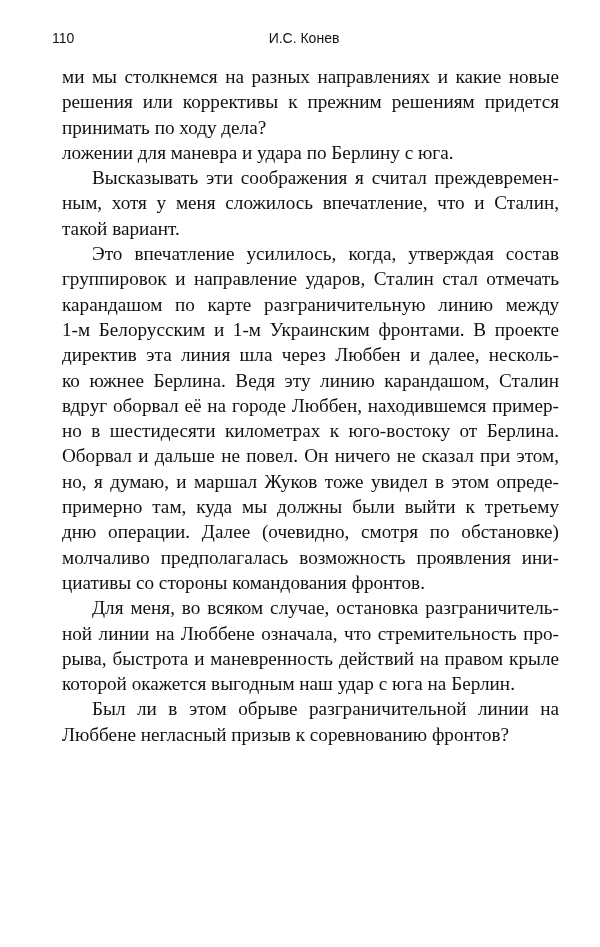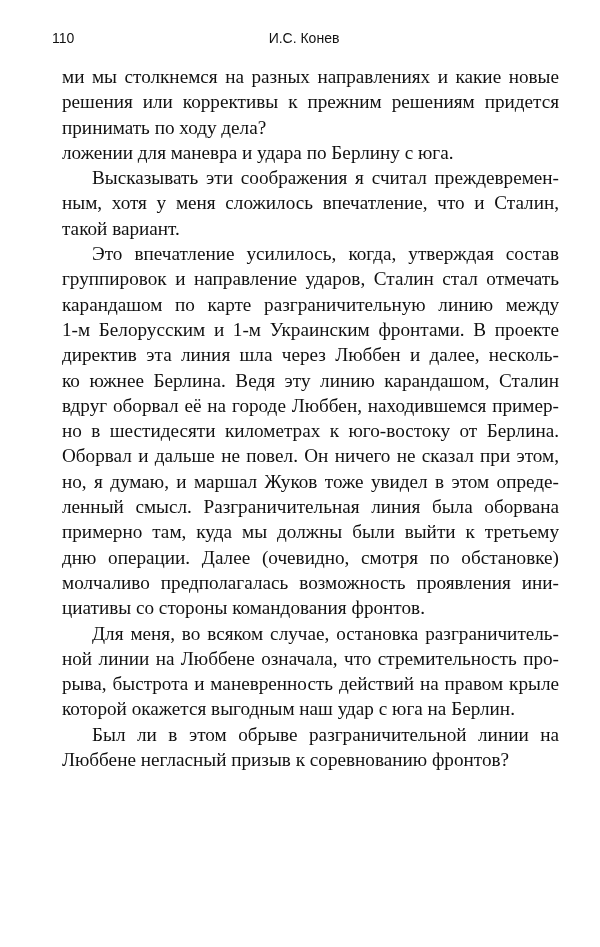--- a/index.html
+++ b/index.html
@@ -40,21 +40,20 @@
       <span class="line indent">Это впечатление усилилось, когда, утверждая состав</span>
       <span class="line">группировок и направление ударов, Сталин стал отмечать</span>
       <span class="line">карандашом по карте разграничительную линию между</span>
       <span class="line">1-м Белорусским и 1-м Украинским фронтами. В проекте</span>
       <span class="line">директив эта линия шла через Люббен и далее, несколь-</span>
       <span class="line">ко южнее Берлина. Ведя эту линию карандашом, Сталин</span>
       <span class="line">вдруг оборвал её на городе Люббен, находившемся пример-</span>
       <span class="line">но в шестидесяти километрах к юго-востоку от Берлина.</span>
       <span class="line">Оборвал и дальше не повел. Он ничего не сказал при этом,</span>
       <span class="line">но, я думаю, и маршал Жуков тоже увидел в этом опреде-</span>
-      <span class="line">ленный смысл. Разграничительная линия была оборвана</span>
       <span class="line">примерно там, куда мы должны были выйти к третьему</span>
       <span class="line">дню операции. Далее (очевидно, смотря по обстановке)</span>
       <span class="line">молчаливо предполагалась возможность проявления ини-</span>
       <span class="line last">циативы со стороны командования фронтов.</span>
     </div>
     <div>
       <span class="line indent">Для меня, во всяком случае, остановка разграничитель-</span>
       <span class="line">ной линии на Люббене означала, что стремительность про-</span>
       <span class="line">рыва, быстрота и маневренность действий на правом крыле</span>
       <span class="line last">которой окажется выгодным наш удар с юга на Берлин.</span>

